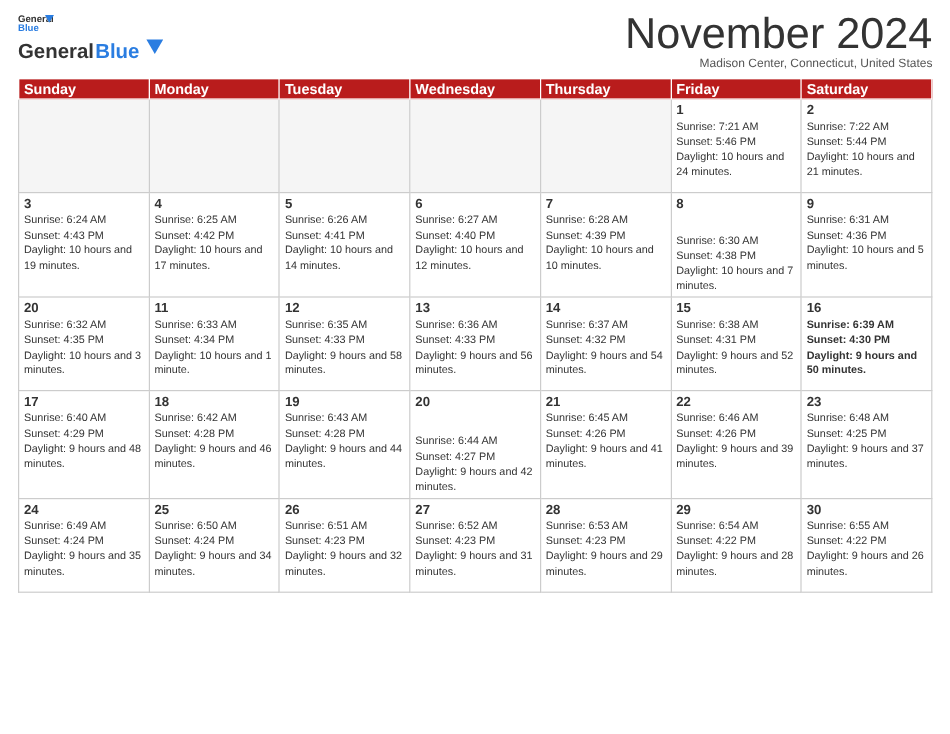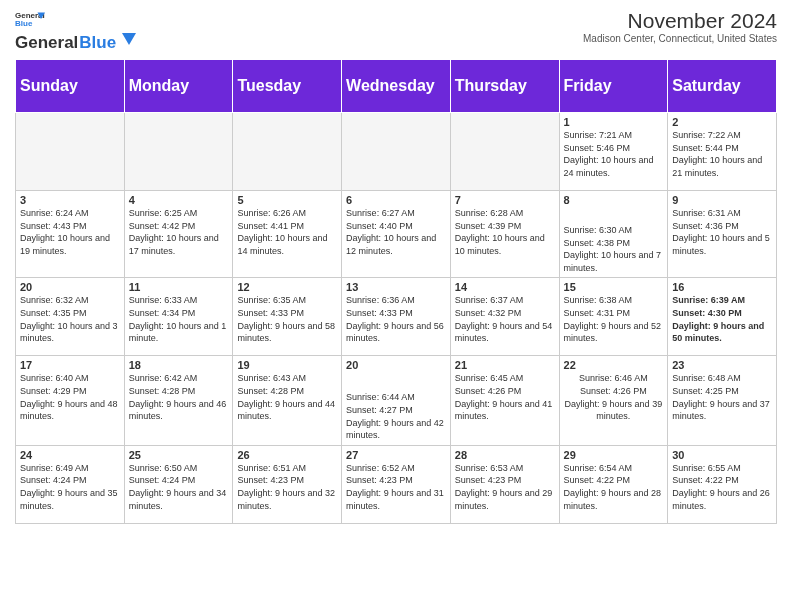--- a/index.html
+++ b/index.html
@@ -26,40 +26,40 @@
       align-items: flex-start;
     }
     .logo-icon {
       width: 30px;
       height: 18px;
     }
     .title-area {
       text-align: right;
     }
     .month-title {
-      font-size: 21px;
+      font-size: 36px;
       font-weight: normal;
       color: #333;
       line-height: 1;
     }
     .location-title {
       font-size: 10px;
       color: #555;
       margin-top: 2px;
     }
     .calendar {
       width: 100%;
       border-collapse: collapse;
     }
     .calendar th {
-      background: #6d28d9;
+      background: #b91c1c;
       color: #fff;
-      font-size: 16px;
+      font-size: 12px;
       font-weight: bold;
-      padding: 17px 4px;
+      padding: 1px 4px;
       text-align: left;
       border: 1px solid #fff;
     }
     .calendar td {
       border: 1px solid #ccc;
       vertical-align: top;
       padding: 3px 4px;
       font-size: 9.5px;
       color: #333;
       background: #fff;
@@ -252,21 +252,21 @@
 Daylight: 9 hours and 42 minutes.</div>
           </td>
           <td>
             <span class="day-num">21</span>
             <div class="day-info" style="white-space: pre-line;">Sunrise: 6:45 AM
 Sunset: 4:26 PM
 Daylight: 9 hours and 41 minutes.</div>
           </td>
           <td>
             <span class="day-num">22</span>
-            <div class="day-info" style="white-space: pre-line; text-align: center;">Sunrise: 6:46 AM
+            <div class="day-info" style="white-space: pre-line;">Sunrise: 6:46 AM
 Sunset: 4:26 PM
 Daylight: 9 hours and 39 minutes.</div>
           </td>
           <td>
             <span class="day-num">23</span>
             <div class="day-info" style="white-space: pre-line;">Sunrise: 6:48 AM
 Sunset: 4:25 PM
 Daylight: 9 hours and 37 minutes.</div>
           </td>
         </tr>

